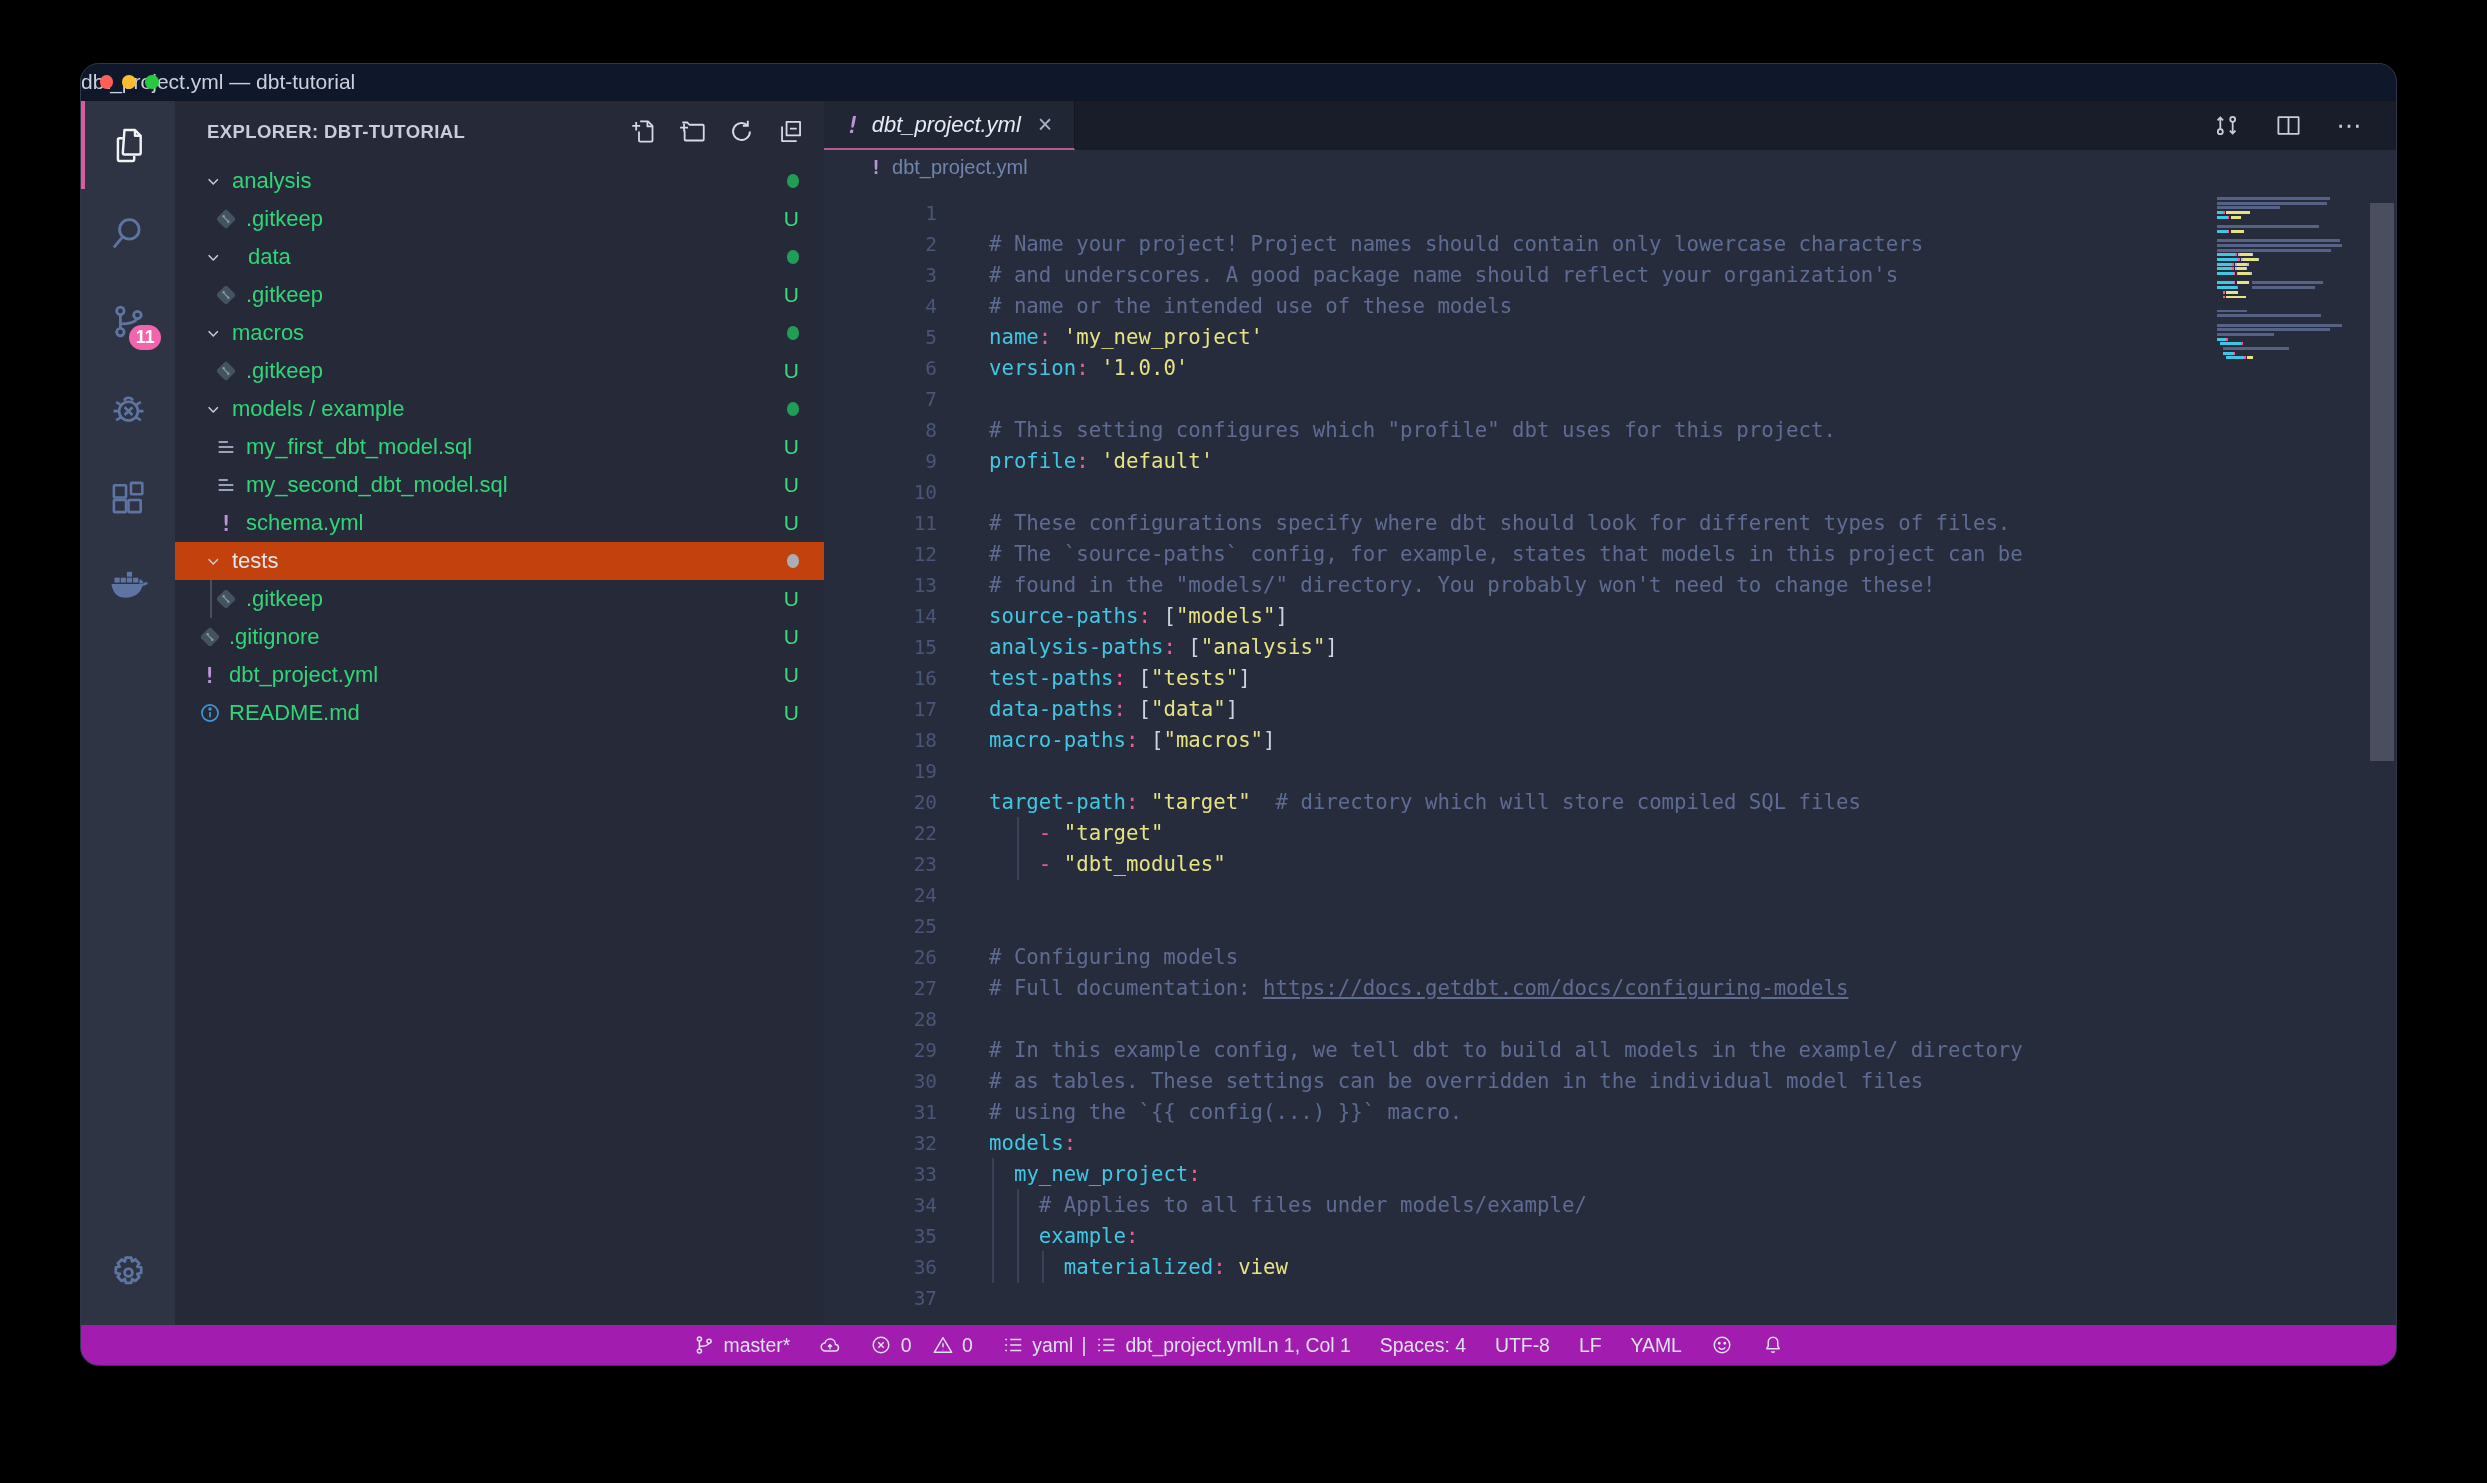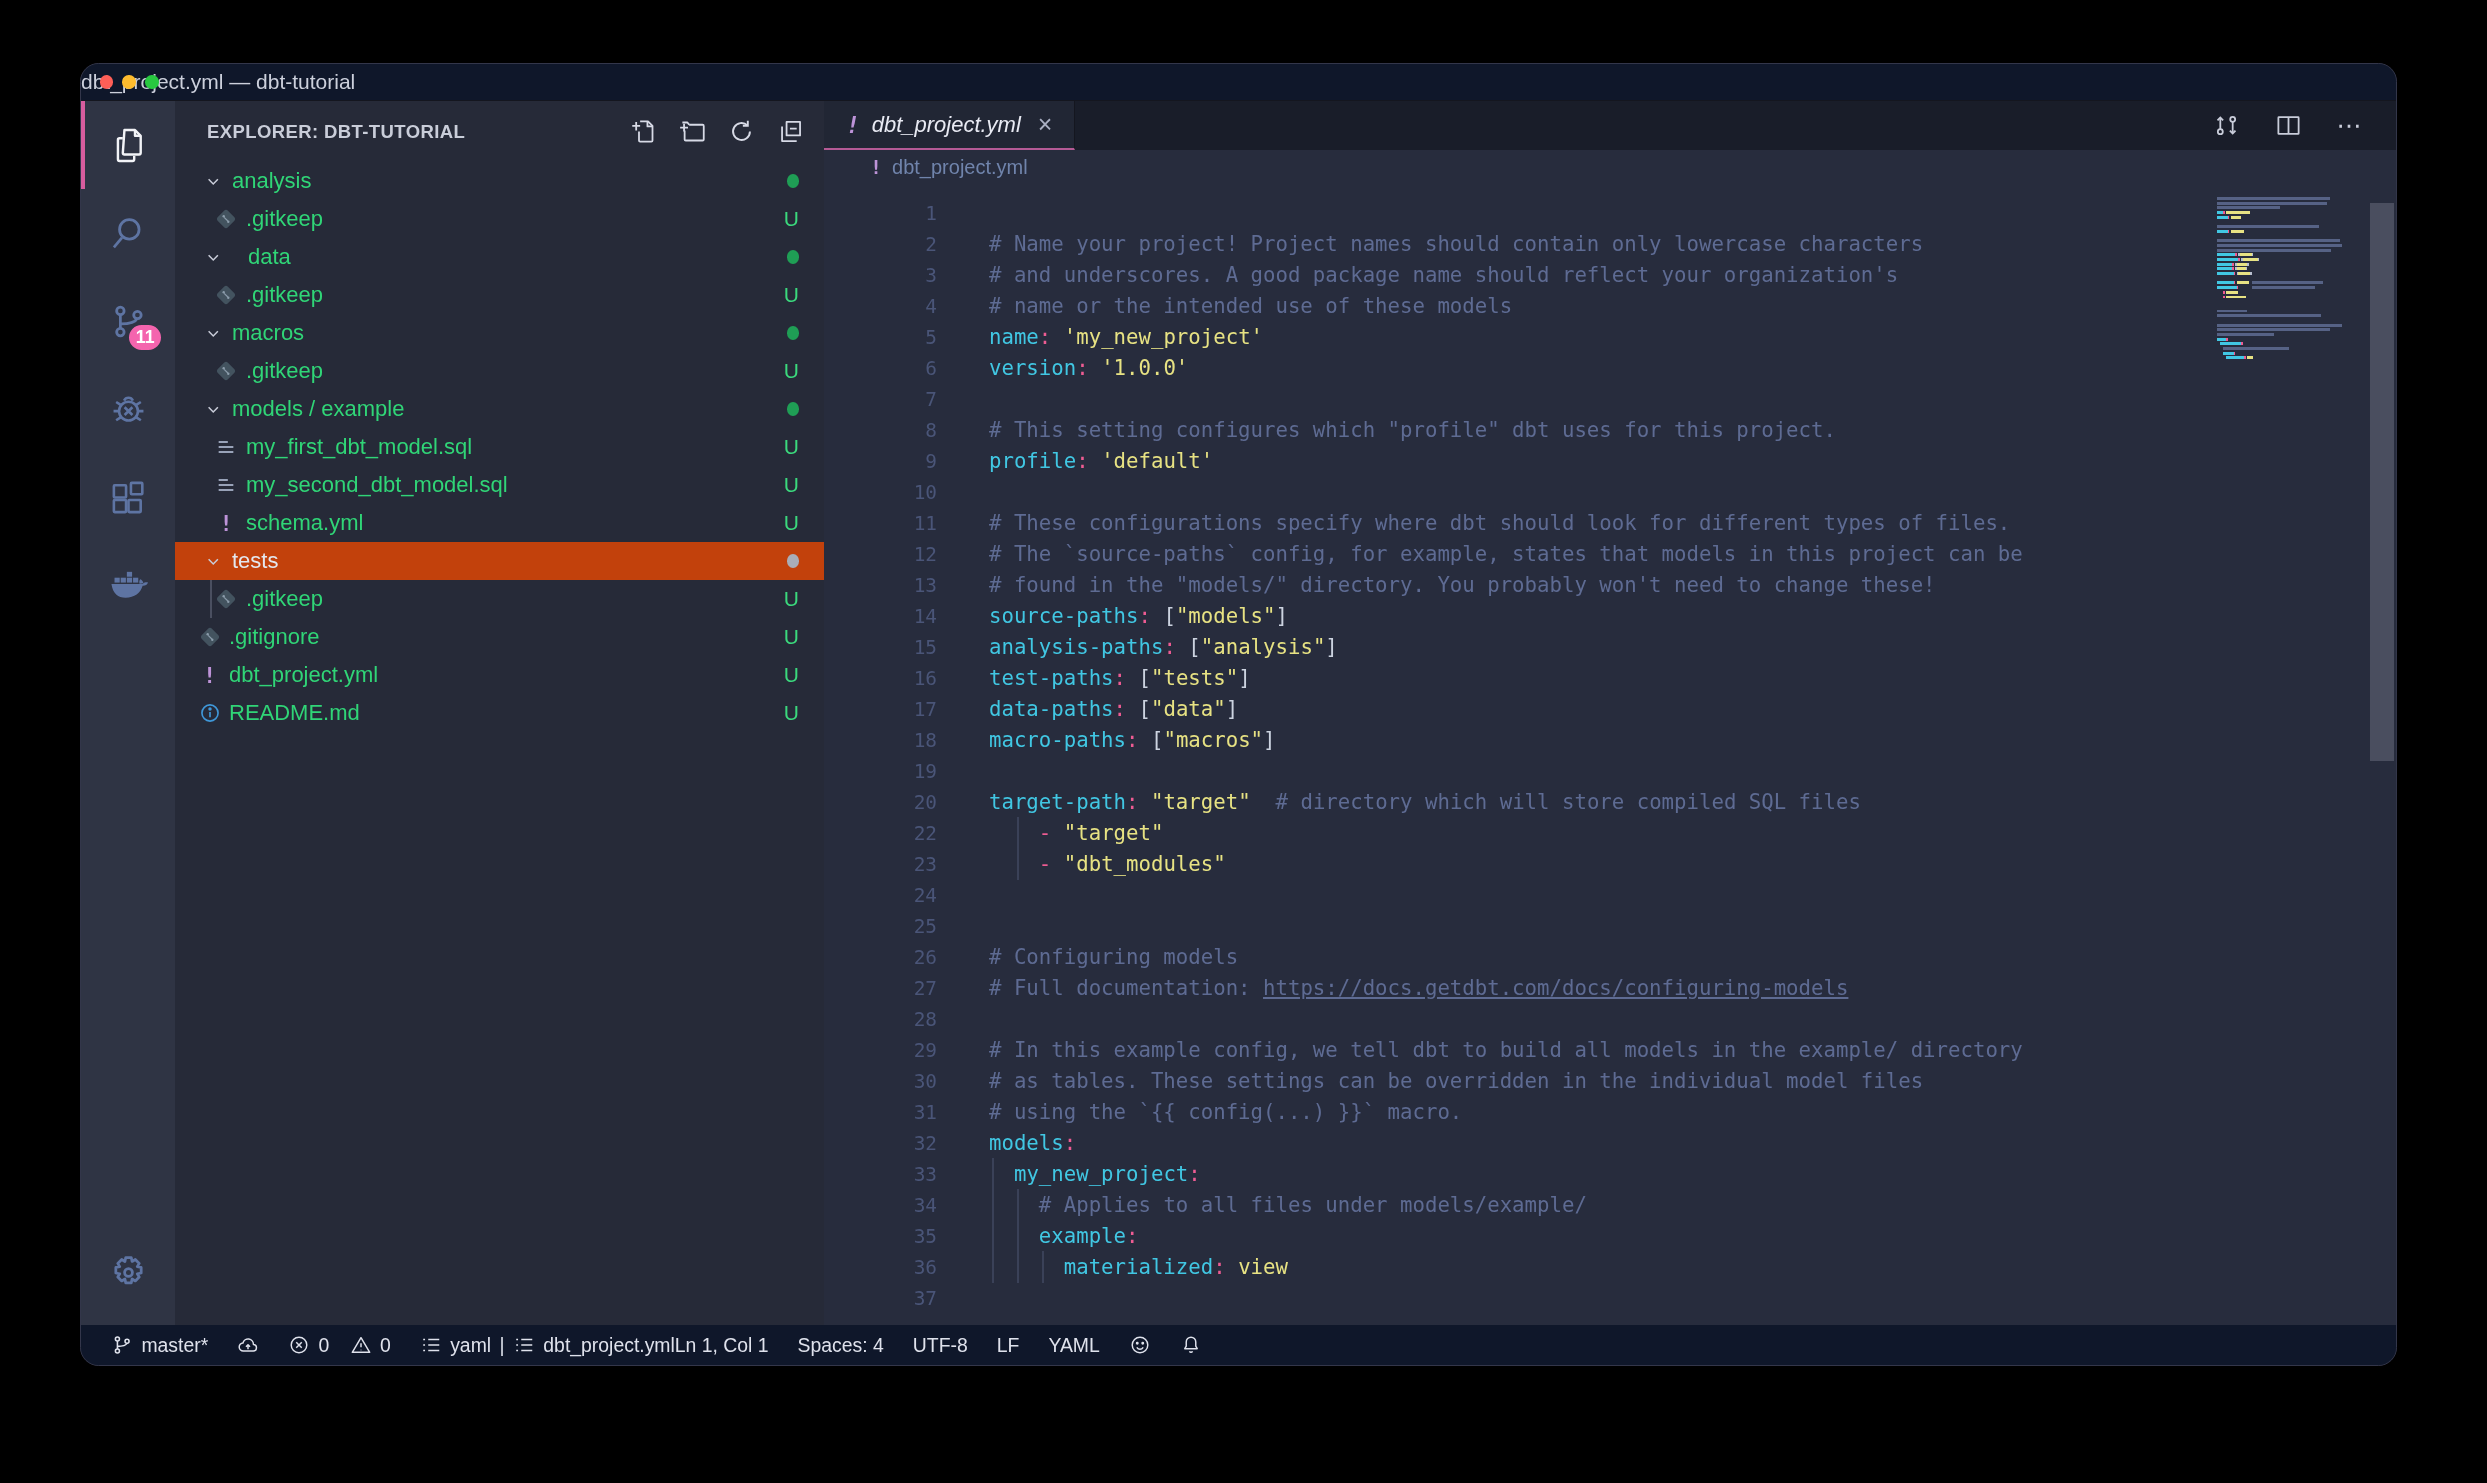--- a/index.html
+++ b/index.html
@@ -87,22 +87,22 @@
   
   .minimap { position:absolute; top:8.4px; right:44px; width:135px; }
   .mm-line { height:2.9px; margin-bottom:1.8px; display:flex; }
   .mm-seg { height:100%; display:block; }
   .mm-c { background:#566285; } .mm-k { background:#41c7e3; } .mm-p { background:#ee5c93; }
   .mm-s { background:#e7e283; } .mm-b { background:#b9c0cf; } .mm-t { background:transparent; }
   .mm-u { background:#566285; }
   .v-scrollbar { position:absolute; right:2.5px; top:18.5px; width:23.6px; height:558px; background:#4a4e5f; }
 
   
-  .statusbar { height:40px; flex:0 0 40px; background:#0f172a; display:flex; align-items:center;
-               justify-content:flex-start; padding:0 30px; color:#dfe2ec; font-size:19.4px; }
+  .statusbar { height:40px; flex:0 0 40px; background:#a21caf; display:flex; align-items:center;
+               justify-content:center; padding:0 30px; color:#dfe2ec; font-size:19.4px; }
   .sb-group { display:flex; align-items:center; gap:29px; }
   .sb-item { display:flex; align-items:center; gap:8.4px; cursor:pointer; }
   .sb-item svg { width:22px; height:22px; }
   .sb-sep { color:#dfe2ec; }
 </style>
 </head>
 <body>
 
 <div class="window">
 

